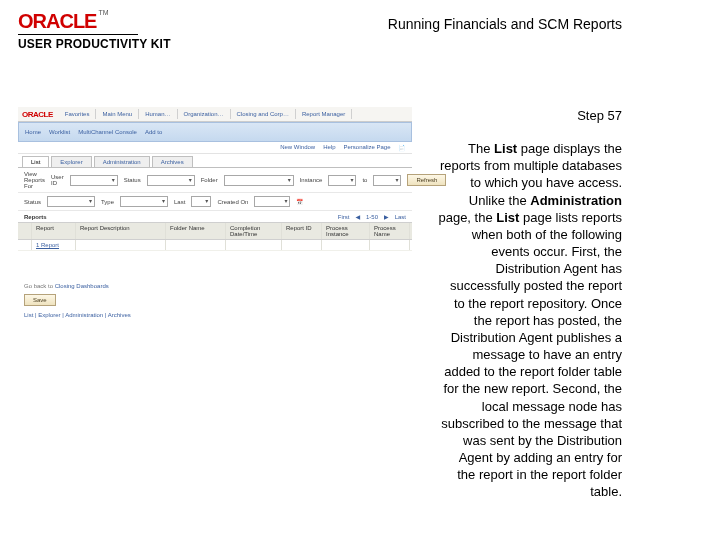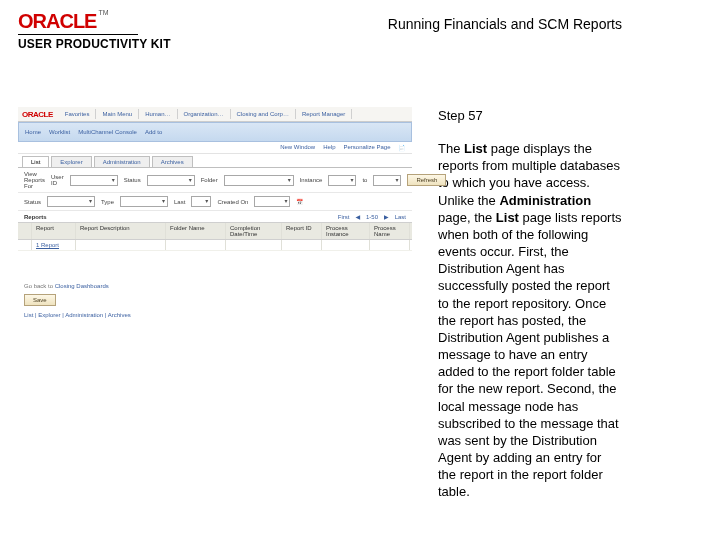--- a/index.html
+++ b/index.html
@@ -37,21 +37,21 @@
   .c-star{flex:0 0 14px;} .c-id{flex:0 0 44px;} .c-desc{flex:0 0 90px;} .c-fn{flex:0 0 60px;} .c-cd{flex:0 0 56px;} .c-rd{flex:0 0 40px;} .c-pi{flex:0 0 48px;} .c-pn{flex:0 0 40px;}
   .tblrow { display:flex; border-bottom:1px solid #f0f0ea;}
   .tblrow .link { color:#3a5fa0; text-decoration:underline;}
   .spacer { height: 30px; }
   .lowlinks { padding:2px 6px; color:#3a5fa0; }
   .lowlinks .k { color:#777; }
   .savebtn { margin:3px 6px; }
   .bottom-tabs { padding:3px 6px; color:#3a5fa0; }
   .midrow { display:flex; align-items:center; gap:6px; padding:2px 6px; color:#3a5fa0;}
   
-  .right { flex: 1 1 auto; font-size: 13px; line-height: 1.32; }
+  .right { flex: 1 1 auto; font-size: 13px; line-height: 1.32; text-align: right; }
   .step { font-size: 13px; margin-bottom: 16px; }
   .body-text { }
   .body-text b { font-weight: 700; }
 </style>
 </head>
 <body>
 
 <div class="page">
 
   <div class="header">

